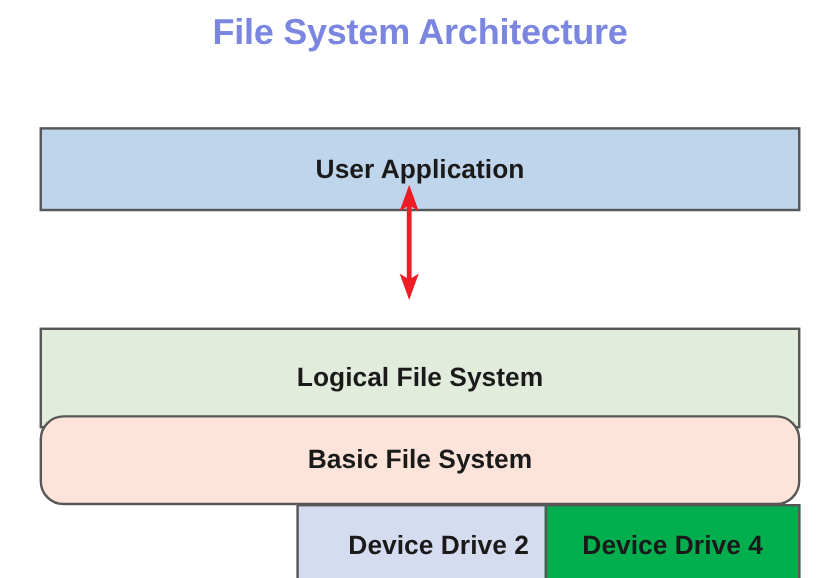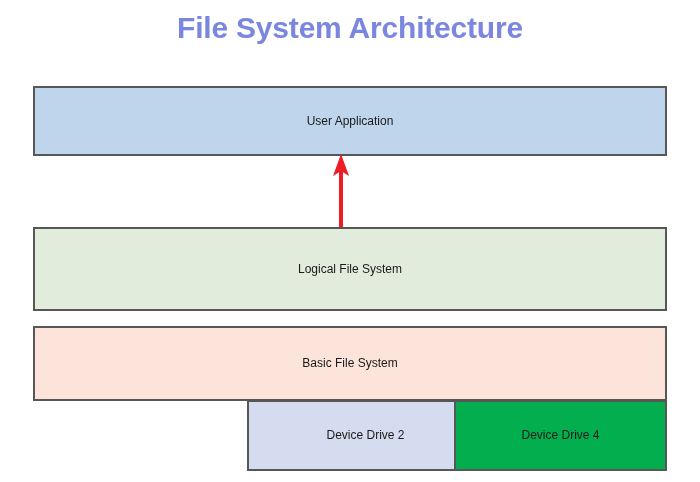--- a/index.html
+++ b/index.html
@@ -42,51 +42,53 @@
 
   
   .arch-box {
     position: absolute;
     box-sizing: border-box;
     border: 2px solid #575757;
     display: flex;
     align-items: center;
     justify-content: center;
     color: #1a1a1a;
-    font-size: 12px;
-    font-weight: normal;
+    font-size: 22px;
+    font-weight: bold;
     line-height: 1.2;
     text-align: center;
+    margin-top: 20px;
   }
   .arch-box .box-label {
     display: block;
     padding: 0 6px;
   }
 
   
   #box-user-application {
     left: 33px;
     top: 86px;
     width: 634px;
     height: 70px;
     background: #bed5ec;
   }
   #box-logical-file-system {
     left: 33px;
-    top: 227px;
+    top: 253px;
     width: 634px;
     height: 84px;
     background: #e2ecdc;
   }
   #box-basic-file-system {
     left: 33px;
     top: 326px;
     width: 634px;
     height: 75px;
     background: #fce4da;
+    border-radius: 20px;
   }
   #box-device-drive-1 {
     left: 33px;
     top: 400px;
     width: 216px;
     height: 71px;
     background: #fcecc9;
   }
   #box-device-drive-2 {
     left: 247px;

